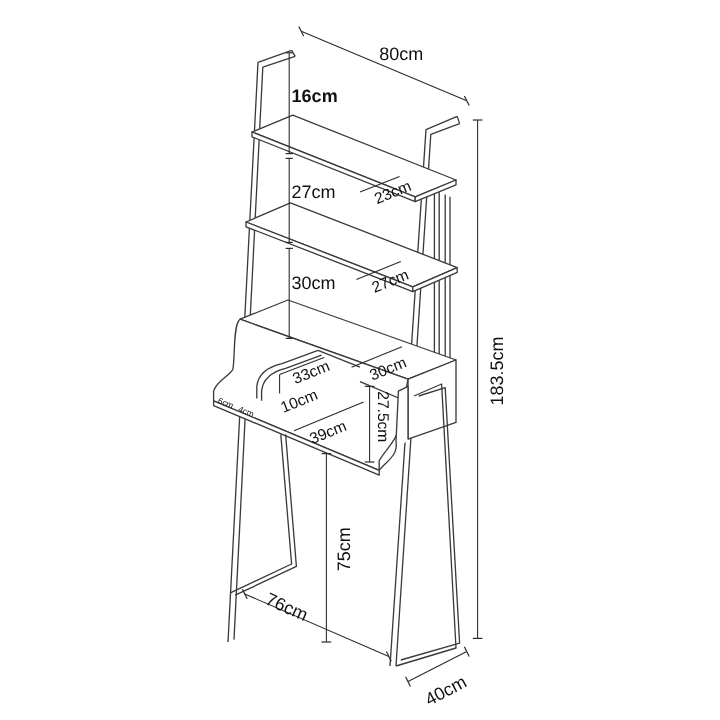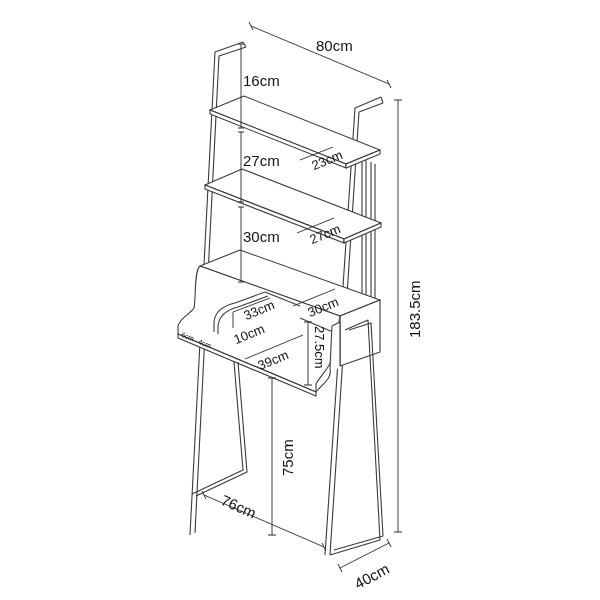--- a/index.html
+++ b/index.html
@@ -136,21 +136,21 @@
 
     <g>
       <line class="dim" x1="340" y1="568" x2="389" y2="543"></line>
       <line class="tick" x1="338" y1="564" x2="342" y2="572"></line>
       <line class="tick" x1="387" y1="539" x2="391" y2="547"></line>
     </g>
   </svg>
 
   <span class="lbl lbl-lg" style="left:316px;top:38px;">80cm</span>
   <span class="lbl lbl-lg" style="left:407px;top:338px;transform:rotate(-90deg);">183.5cm</span>
-  <span class="lbl lbl-lg" style="left:243px;top:73px;">16cm</span>
+  <span class="lbl lbl-lg" style="left:243px;top:73px;font-weight:bold;">16cm</span>
   <span class="lbl lbl-lg" style="left:243px;top:153px;">27cm</span>
   <span class="lbl lbl-lg" style="left:243px;top:229px;">30cm</span>
   <span class="lbl lbl-md" style="left:310px;top:160px;transform:rotate(-22deg);">23cm</span>
   <span class="lbl lbl-md" style="left:308px;top:234px;transform:rotate(-22deg);">27cm</span>
   <span class="lbl lbl-md" style="left:306px;top:307px;transform:rotate(-22deg);">30cm</span>
   <span class="lbl lbl-md" style="left:242px;top:310px;transform:rotate(-22deg);">33cm</span>
   <span class="lbl lbl-md" style="left:232px;top:334px;transform:rotate(-22deg);">10cm</span>
   <span class="lbl lbl-md" style="left:256px;top:360px;transform:rotate(-22deg);">39cm</span>
   <span class="lbl lbl-md" style="left:326px;top:326px;transform:rotate(90deg);">27.5cm</span>
   <span class="lbl lbl-sm" style="left:183px;top:331px;transform:rotate(22deg);">6cm</span>

